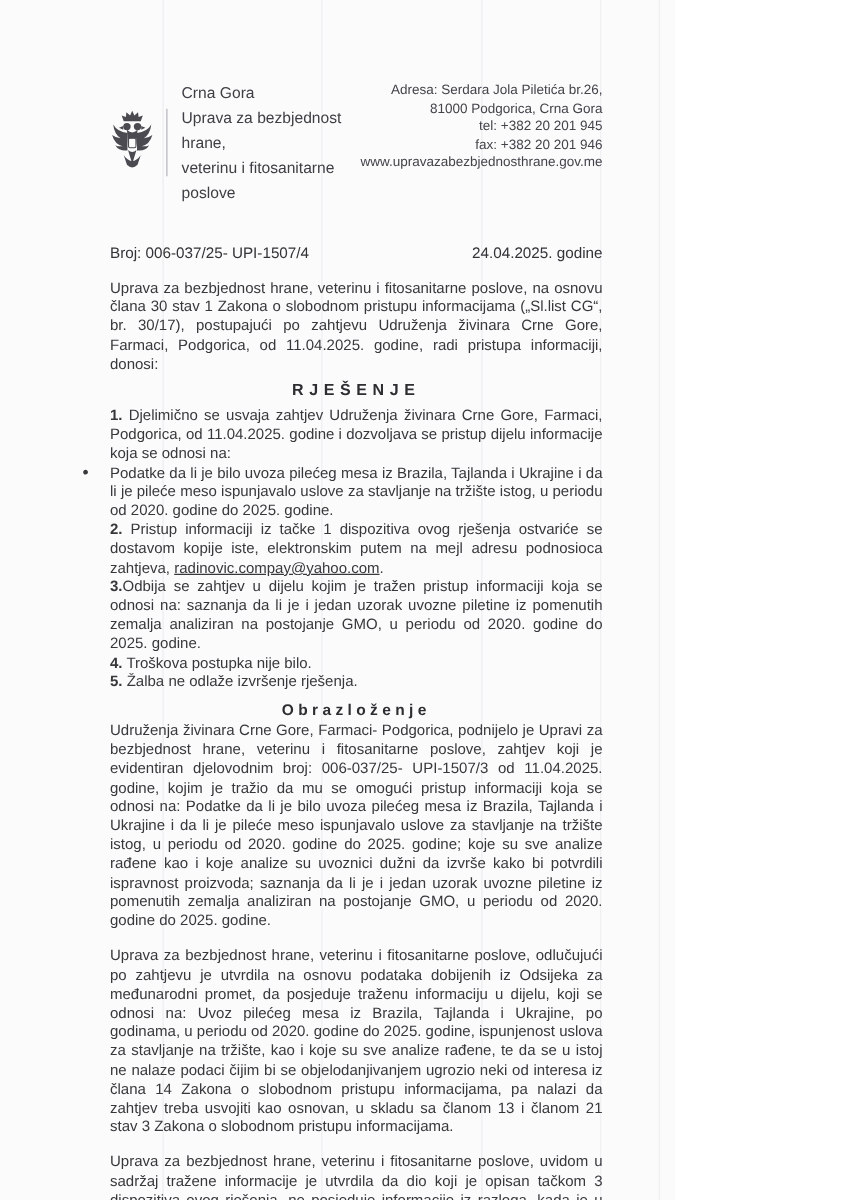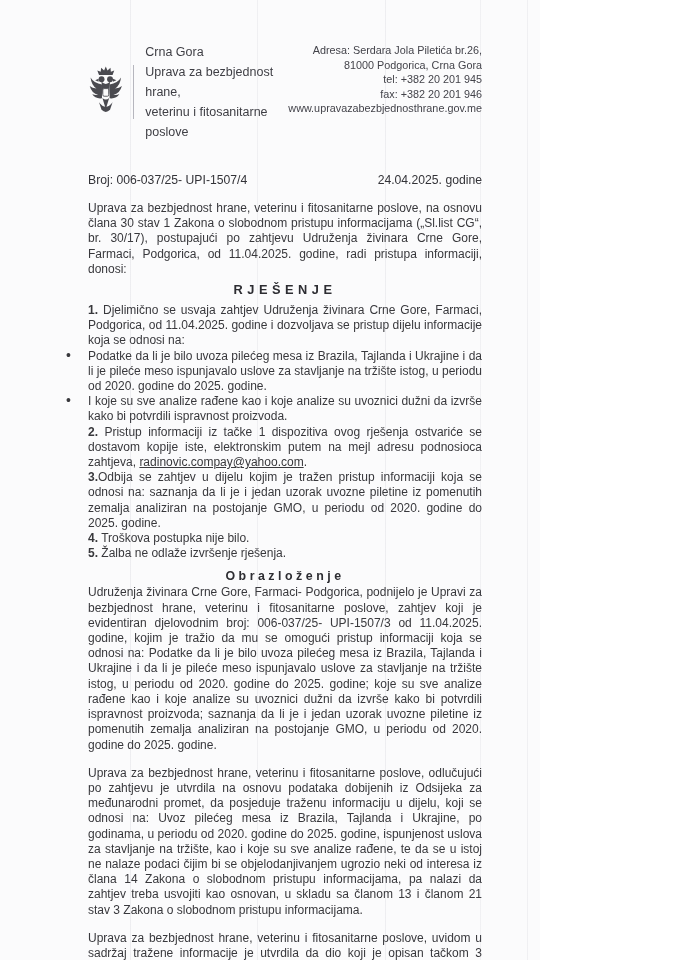--- a/index.html
+++ b/index.html
@@ -3,21 +3,21 @@
 <meta charset="utf-8">
 <title>Rješenje</title>
 <style>
   html,body{margin:0;padding:0;background:#ffffff;}
   .page{
     width:540px;height:960px;position:relative;overflow:hidden;
     background:#fbfbfc;
     font-family:"Liberation Sans", sans-serif;
     color:#38383c;
     box-sizing:border-box;
-    padding:42px 58px 0 88px;
+    padding:64px 58px 0 88px;
   }
   
   .scanlines{
     position:absolute;inset:0;pointer-events:none;
     background-image:
       linear-gradient(rgba(120,120,140,.10),rgba(120,120,140,.10)),
       linear-gradient(rgba(120,120,140,.09),rgba(120,120,140,.09)),
       linear-gradient(rgba(120,120,140,.10),rgba(120,120,140,.10)),
       linear-gradient(rgba(120,120,140,.08),rgba(120,120,140,.08)),
       linear-gradient(rgba(120,120,140,.09),rgba(120,120,140,.09)),
@@ -97,21 +97,20 @@
   </div>
 
   <p class="body-text intro">Uprava za bezbjednost hrane, veterinu i fitosanitarne poslove, na osnovu člana 30 stav 1 Zakona o slobodnom pristupu informacijama („Sl.list CG“, br. 30/17), postupajući po zahtjevu Udruženja živinara Crne Gore, Farmaci, Podgorica, od 11.04.2025. godine, radi pristupa informaciji, donosi:</p>
 
   <h1 class="doc-title">RJEŠENJE</h1>
 
   <div class="dispositive body-text">
     <p><span class="num">1.</span><span> Djelimično se usvaja zahtjev Udruženja živinara Crne Gore, Farmaci, Podgorica, od 11.04.2025. godine i dozvoljava se pristup dijelu informacije koja se odnosi na:</span></p>
     <ul class="points">
       <li>Podatke da li je bilo uvoza pilećeg mesa iz Brazila, Tajlanda i Ukrajine i da li je pileće meso ispunjavalo uslove za stavljanje na tržište istog, u periodu od 2020. godine do 2025. godine.</li>
-      <li>I koje su sve analize rađene kao i koje analize su uvoznici dužni da izvrše kako bi potvrdili ispravnost proizvoda.</li>
     </ul>
     <p><span class="num">2.</span><span> Pristup informaciji iz tačke 1 dispozitiva ovog rješenja ostvariće se dostavom kopije iste, elektronskim putem na mejl adresu podnosioca zahtjeva, </span><span class="email">radinovic.compay@yahoo.com</span><span>.</span></p>
     <p><span class="num">3.</span><span>Odbija se zahtjev u dijelu kojim je tražen pristup informaciji koja se odnosi na: saznanja da li je i jedan uzorak uvozne piletine iz pomenutih zemalja analiziran na postojanje GMO, u periodu od 2020. godine do 2025. godine.</span></p>
     <p><span class="num">4.</span><span> Troškova postupka nije bilo.</span></p>
     <p><span class="num">5.</span><span> Žalba ne odlaže izvršenje rješenja.</span></p>
   </div>
 
   <h2 class="section-title">Obrazloženje</h2>
 
   <p class="body-text para first">Udruženja živinara Crne Gore, Farmaci- Podgorica, podnijelo je Upravi za bezbjednost hrane, veterinu i fitosanitarne poslove, zahtjev koji je evidentiran djelovodnim broj: 006-037/25- UPI-1507/3 od 11.04.2025. godine, kojim je tražio da mu se omogući pristup informaciji koja se odnosi na: Podatke da li je bilo uvoza pilećeg mesa iz Brazila, Tajlanda i Ukrajine i da li je pileće meso ispunjavalo uslove za stavljanje na tržište istog, u periodu od 2020. godine do 2025. godine; koje su sve analize rađene kao i koje analize su uvoznici dužni da izvrše kako bi potvrdili ispravnost proizvoda; saznanja da li je i jedan uzorak uvozne piletine iz pomenutih zemalja analiziran na postojanje GMO, u periodu od 2020. godine do 2025. godine.</p>

